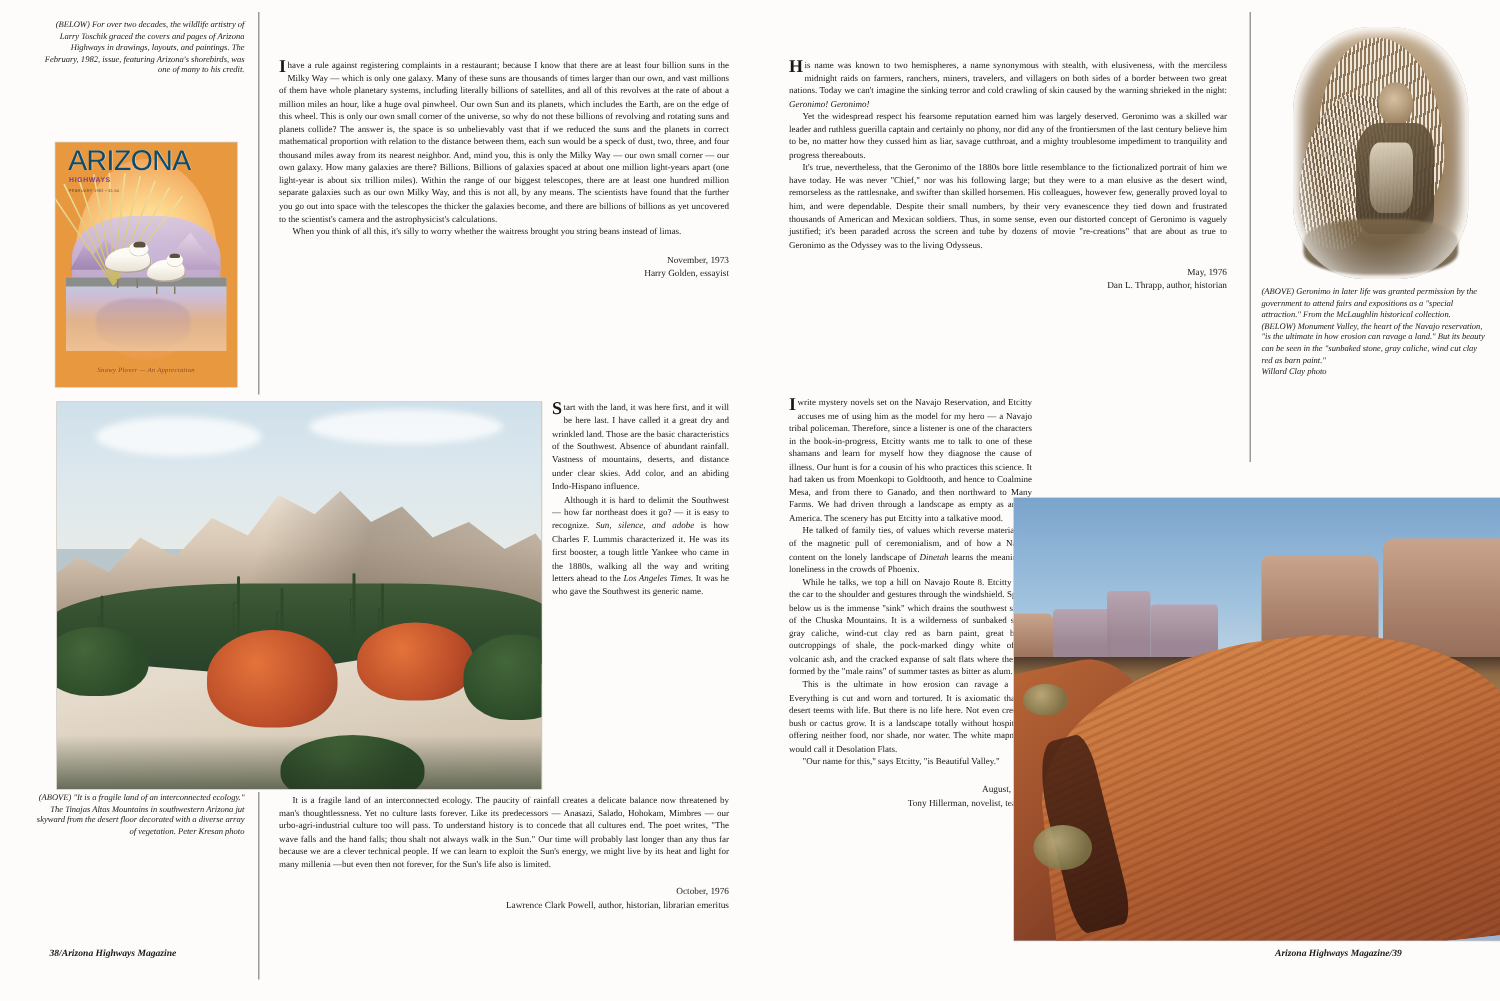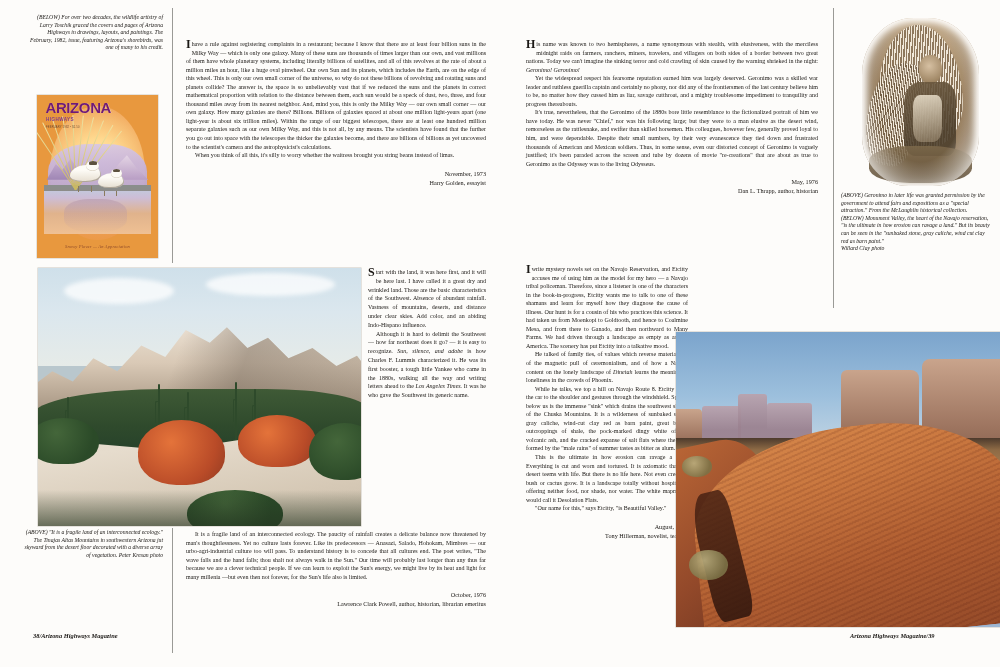--- a/index.html
+++ b/index.html
@@ -141,22 +141,22 @@
     border-left:0.6px solid #8a7a5c;border-right:0.6px solid #8a7a5c;
   }
   .cover-refl{
     position:absolute;left:22%;top:64%;width:52%;height:20%;
     background:linear-gradient(180deg,rgba(180,150,170,.55),rgba(230,180,140,.1));
     filter:blur(0.7px);border-radius:40%;
   }
   .cover-title{
     position:absolute;left:7%;top:4%;
     font-family:"Liberation Sans", sans-serif;
-    font-weight:bold;font-size:15px;letter-spacing:-0.4px;
-    color:#701a75;
+    font-weight:normal;font-size:19px;letter-spacing:-0.4px;
+    color:#0c4a6e;
     text-shadow:0.4px 0.4px 0 rgba(255,255,255,.5);
     line-height:11px;
   }
   .cover-sub{
     position:absolute;left:7.5%;top:13.5%;
     font-family:"Liberation Sans", sans-serif;
     font-weight:bold;font-size:4.6px;letter-spacing:0.4px;color:#7e3a8c;
   }
   .cover-date{
     position:absolute;left:7.5%;top:19%;

